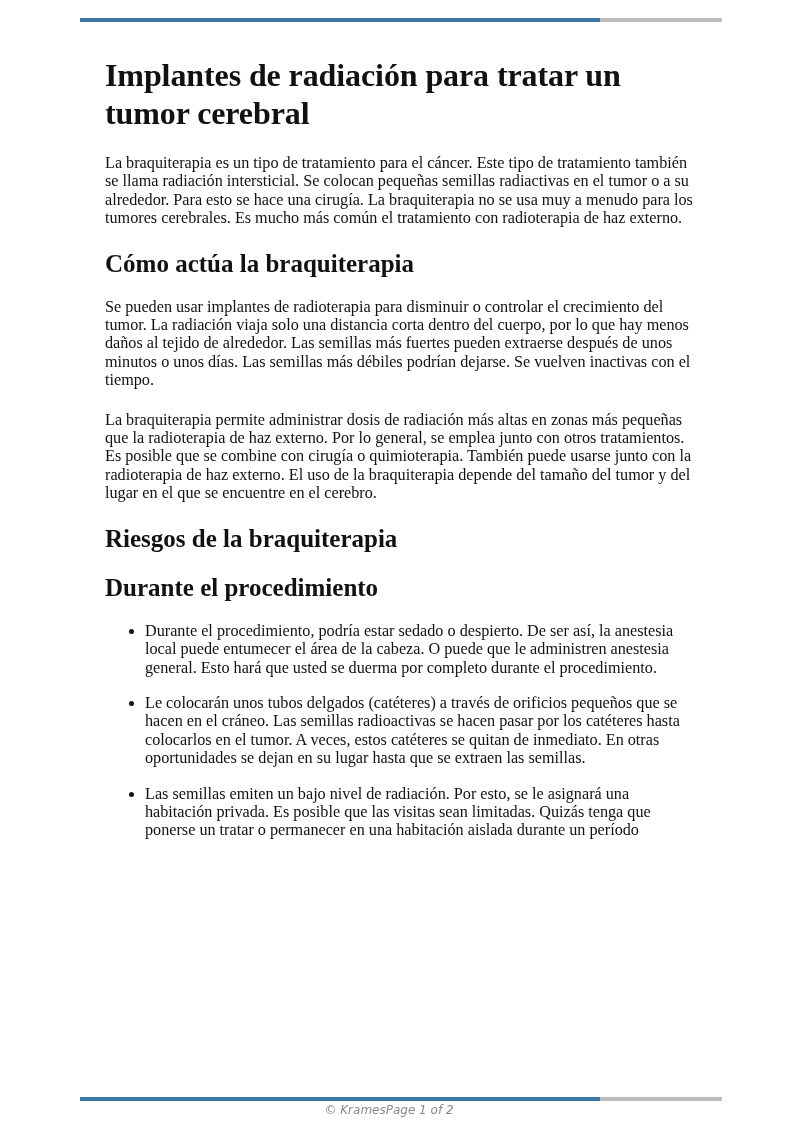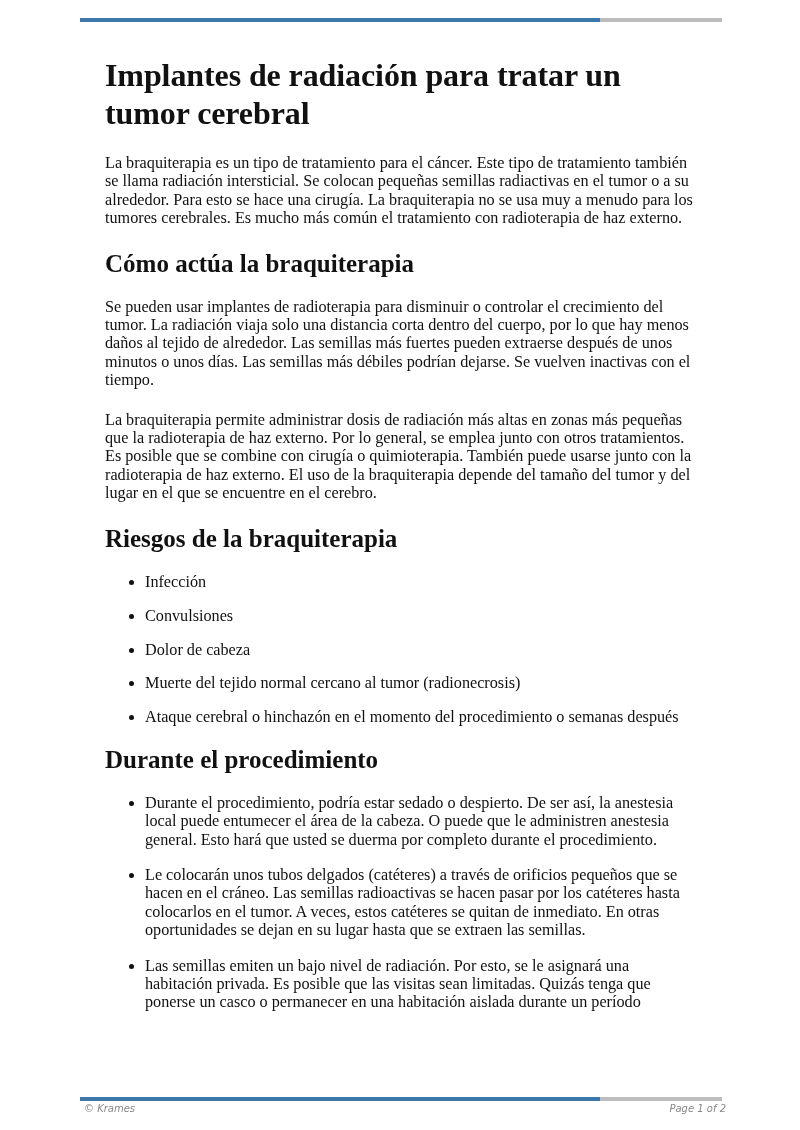--- a/index.html
+++ b/index.html
@@ -9,52 +9,45 @@
   .bar .gray { flex: 1; background: #bdbdbd; height: 100%; }
   .bar.top { top: 18px; }
   .bar.bottom { top: 1097px; }
   .content { position: absolute; left: 105px; top: 56px; width: 595px; }
   h1 { font-size: 32px; font-weight: bold; line-height: 38px; margin: 0 0 22px 0; letter-spacing: -0.1px; }
   h2 { font-size: 25px; font-weight: bold; line-height: 30px; margin: 0 0 19px 0; }
   p { font-size: 16.2px; line-height: 18.4px; margin: 0 0 21px 0; }
   ul { margin: 0 0 18px 0; padding-left: 40px; }
   li { font-size: 16.2px; line-height: 18.4px; margin: 0 0 15.5px 0; }
   ul.proc li { margin-bottom: 17px; }
-  .footer { position: absolute; top: 1103px; left: 84px; width: 642px; font-family: "DejaVu Sans", "Liberation Sans", sans-serif; font-size: 10px; font-style: italic; color: #888; display: flex; justify-content: space-between; }
+  .footer { position: absolute; top: 1103px; left: 68px; width: 642px; font-family: "DejaVu Sans", "Liberation Sans", sans-serif; font-size: 12px; font-style: italic; color: #888; display: flex; justify-content: center; }
 </style>
 </head>
 <body>
 
 <div class="bar top">
   <div class="blue" style="width: 81%; background: rgb(61, 120, 170);"></div>
   <div class="gray" style="background: rgb(189, 189, 189);"></div>
 </div>
 
 <div class="content">
   <h1>Implantes de radiación para tratar un tumor cerebral</h1>
   <p>La braquiterapia es un tipo de tratamiento para el cáncer. Este tipo de tratamiento también se llama radiación intersticial. Se colocan pequeñas semillas radiactivas en el tumor o a su alrededor. Para esto se hace una cirugía. La braquiterapia no se usa muy a menudo para los tumores cerebrales. Es mucho más común el tratamiento con radioterapia de haz externo.</p>
 
   <h2>Cómo actúa la braquiterapia</h2>
   <p>Se pueden usar implantes de radioterapia para disminuir o controlar el crecimiento del tumor. La radiación viaja solo una distancia corta dentro del cuerpo, por lo que hay menos daños al tejido de alrededor. Las semillas más fuertes pueden extraerse después de unos minutos o unos días. Las semillas más débiles podrían dejarse. Se vuelven inactivas con el tiempo.</p>
   <p>La braquiterapia permite administrar dosis de radiación más altas en zonas más pequeñas que la radioterapia de haz externo. Por lo general, se emplea junto con otros tratamientos. Es posible que se combine con cirugía o quimioterapia. También puede usarse junto con la radioterapia de haz externo. El uso de la braquiterapia depende del tamaño del tumor y del lugar en el que se encuentre en el cerebro.</p>
 
   <h2>Riesgos de la braquiterapia</h2>
-  <ul>
-    <li>Infección</li>
-    <li>Convulsiones</li>
-    <li>Dolor de cabeza</li>
-    <li>Muerte del tejido normal cercano al tumor (radionecrosis)</li>
-    <li>Ataque cerebral o hinchazón en el momento del procedimiento o semanas después</li>
-  </ul>
 
   <h2>Durante el procedimiento</h2>
   <ul class="proc">
     <li>Durante el procedimiento, podría estar sedado o despierto. De ser así, la anestesia local puede entumecer el área de la cabeza. O puede que le administren anestesia general. Esto hará que usted se duerma por completo durante el procedimiento.</li>
     <li>Le colocarán unos tubos delgados (catéteres) a través de orificios pequeños que se hacen en el cráneo. Las semillas radioactivas se hacen pasar por los catéteres hasta colocarlos en el tumor. A veces, estos catéteres se quitan de inmediato. En otras oportunidades se dejan en su lugar hasta que se extraen las semillas.</li>
-    <li>Las semillas emiten un bajo nivel de radiación. Por esto, se le asignará una habitación privada. Es posible que las visitas sean limitadas. Quizás tenga que ponerse un casco o permanecer en una habitación aislada durante un período</li>
+    <li>Las semillas emiten un bajo nivel de radiación. Por esto, se le asignará una habitación privada. Es posible que las visitas sean limitadas. Quizás tenga que ponerse un tratar o permanecer en una habitación aislada durante un período</li>
   </ul>
 </div>
 
 <div class="bar bottom">
   <div class="blue" style="width: 81%; background: rgb(61, 120, 170);"></div>
   <div class="gray" style="background: rgb(189, 189, 189);"></div>
 </div>
 <div class="footer">
   <span>© Krames</span>
   <span>Page 1 of 2</span>

